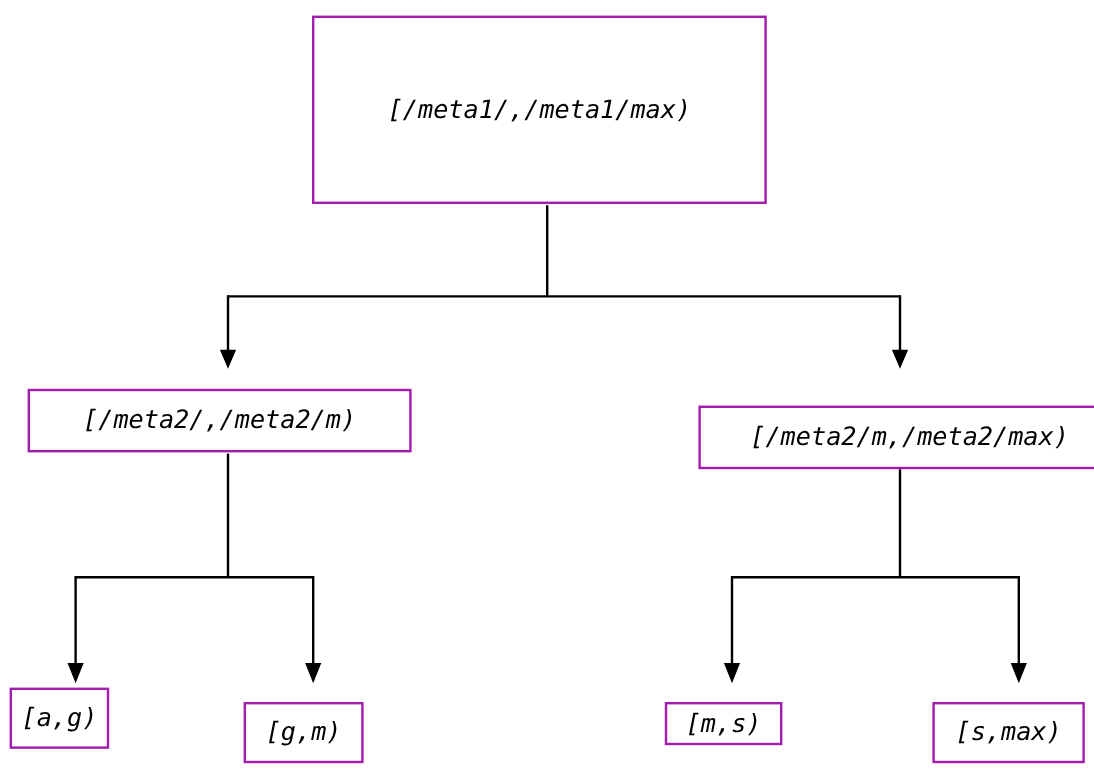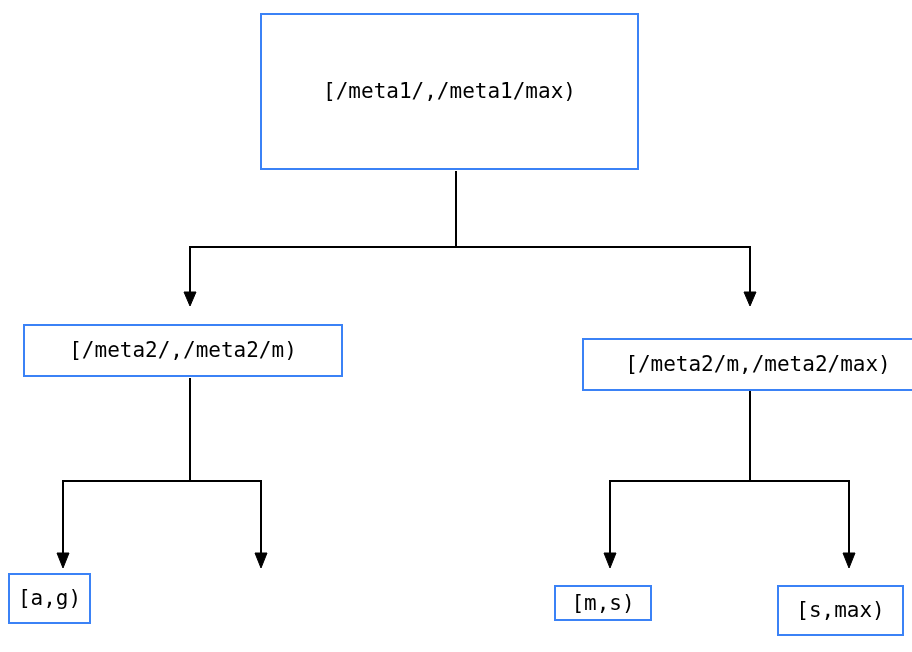--- a/index.html
+++ b/index.html
@@ -28,29 +28,30 @@
     fill: none;
   }
   .edge-layer polygon {
     fill: #000000;
     stroke: #000000;
     stroke-width: 1;
   }
   .node {
     position: absolute;
     box-sizing: border-box;
-    border: 2px solid #3b82f6;
+    border: 2px solid #a21caf;
     background: #ffffff;
     color: #000000;
     display: flex;
     align-items: center;
     justify-content: center;
     font-size: 21px;
     line-height: 1;
     white-space: nowrap;
+    font-style: italic;
   }
   .node-root       { left: 260px; top: 13px;  width: 379px; height: 157px; }
   .node-left-mid   { left: 23px;  top: 324px; width: 320px; height: 53px; text-align: right; }
   .node-right-mid  { left: 582px; top: 338px; width: 352px; height: 53px; }
   .node-leaf-ag    { left: 8px;   top: 573px; width: 83px;  height: 51px; }
   .node-leaf-gm    { left: 203px; top: 585px; width: 100px; height: 51px; }
   .node-leaf-ms    { left: 554px; top: 585px; width: 98px;  height: 36px; }
   .node-leaf-smax  { left: 777px; top: 585px; width: 127px; height: 51px; }
 </style>
 </head>
@@ -83,18 +84,19 @@
   </svg>
 
   <div class="node node-root">[/meta1/,/meta1/max)</div>
 
   <div class="node node-left-mid">[/meta2/,/meta2/m)</div>
 
   <div class="node node-right-mid">[/meta2/m,/meta2/max)</div>
 
   <div class="node node-leaf-ag">[a,g)</div>
 
+  <div class="node node-leaf-gm">[g,m)</div>
 
   <div class="node node-leaf-ms">[m,s)</div>
 
   <div class="node node-leaf-smax">[s,max)</div>
 
 </div>
 
 </body></html>

